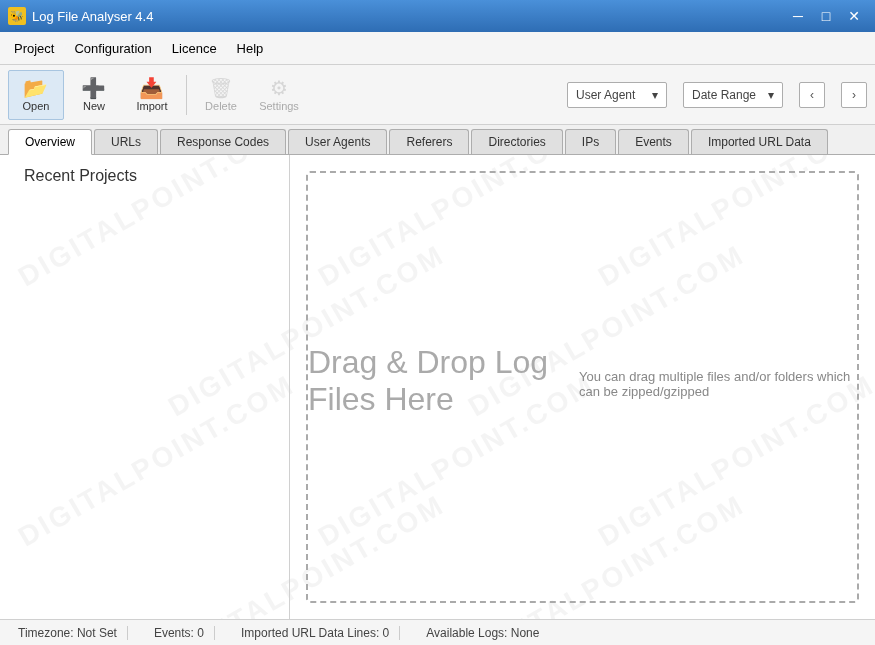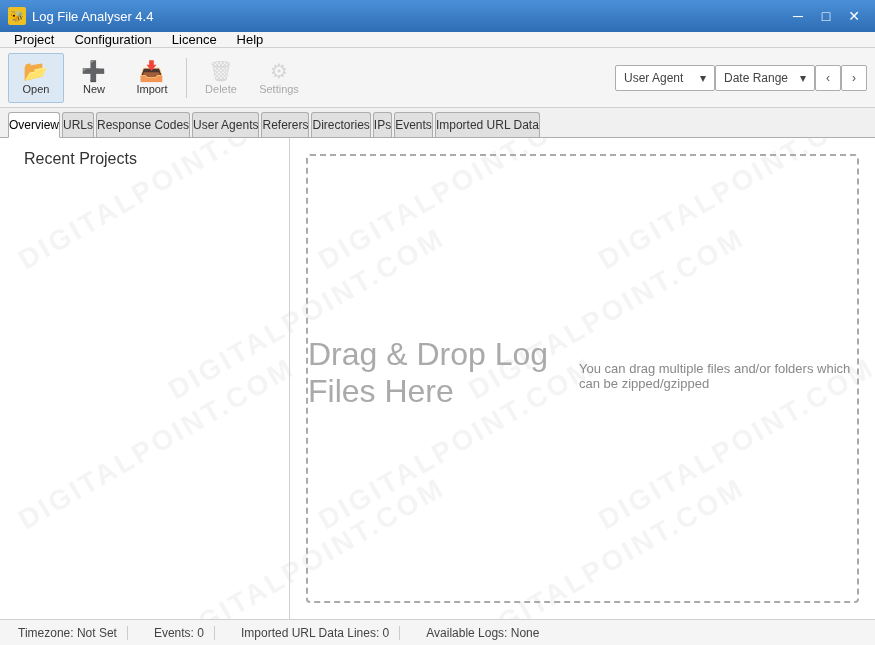--- a/index.html
+++ b/index.html
@@ -49,21 +49,21 @@
       font-size: 14px;
       cursor: pointer;
       display: flex;
       align-items: center;
       justify-content: center;
     }
 
     
     .menu-bar {
       background: #f5f5f5;
-      height: 16px;
+      height: 33px;
       display: flex;
       align-items: center;
       padding: 0 4px;
       border-bottom: 1px solid #d0d0d0;
       flex-shrink: 0;
     }
     .menu-item {
       padding: 3px 10px;
       cursor: pointer;
       font-size: 13px;
@@ -111,21 +111,21 @@
     .toolbar-separator {
       width: 1px;
       height: 40px;
       background: #ccc;
       margin: 0 4px;
     }
     .toolbar-right {
       margin-left: auto;
       display: flex;
       align-items: flex-start;
-      gap: 0;
+      gap: 16px;
     }
     .dropdown-btn {
       height: 26px;
       padding: 0 8px;
       background: white;
       border: 1px solid #adadad;
       border-radius: 2px;
       cursor: pointer;
       display: flex;
       align-items: center;
@@ -151,21 +151,21 @@
     
     .tabs-bar {
       background: #f0f0f0;
       display: flex;
       align-items: flex-end;
       padding: 4px 8px 0;
       border-bottom: 1px solid #adadad;
       flex-shrink: 0;
     }
     .tab {
-      padding: 5px 0;
+      padding: 5px 16px;
       border: 1px solid #adadad;
       border-bottom: none;
       background: #e0e0e0;
       cursor: pointer;
       font-size: 12px;
       color: #333;
       margin-right: 2px;
       border-radius: 3px 3px 0 0;
       white-space: nowrap;
     }

